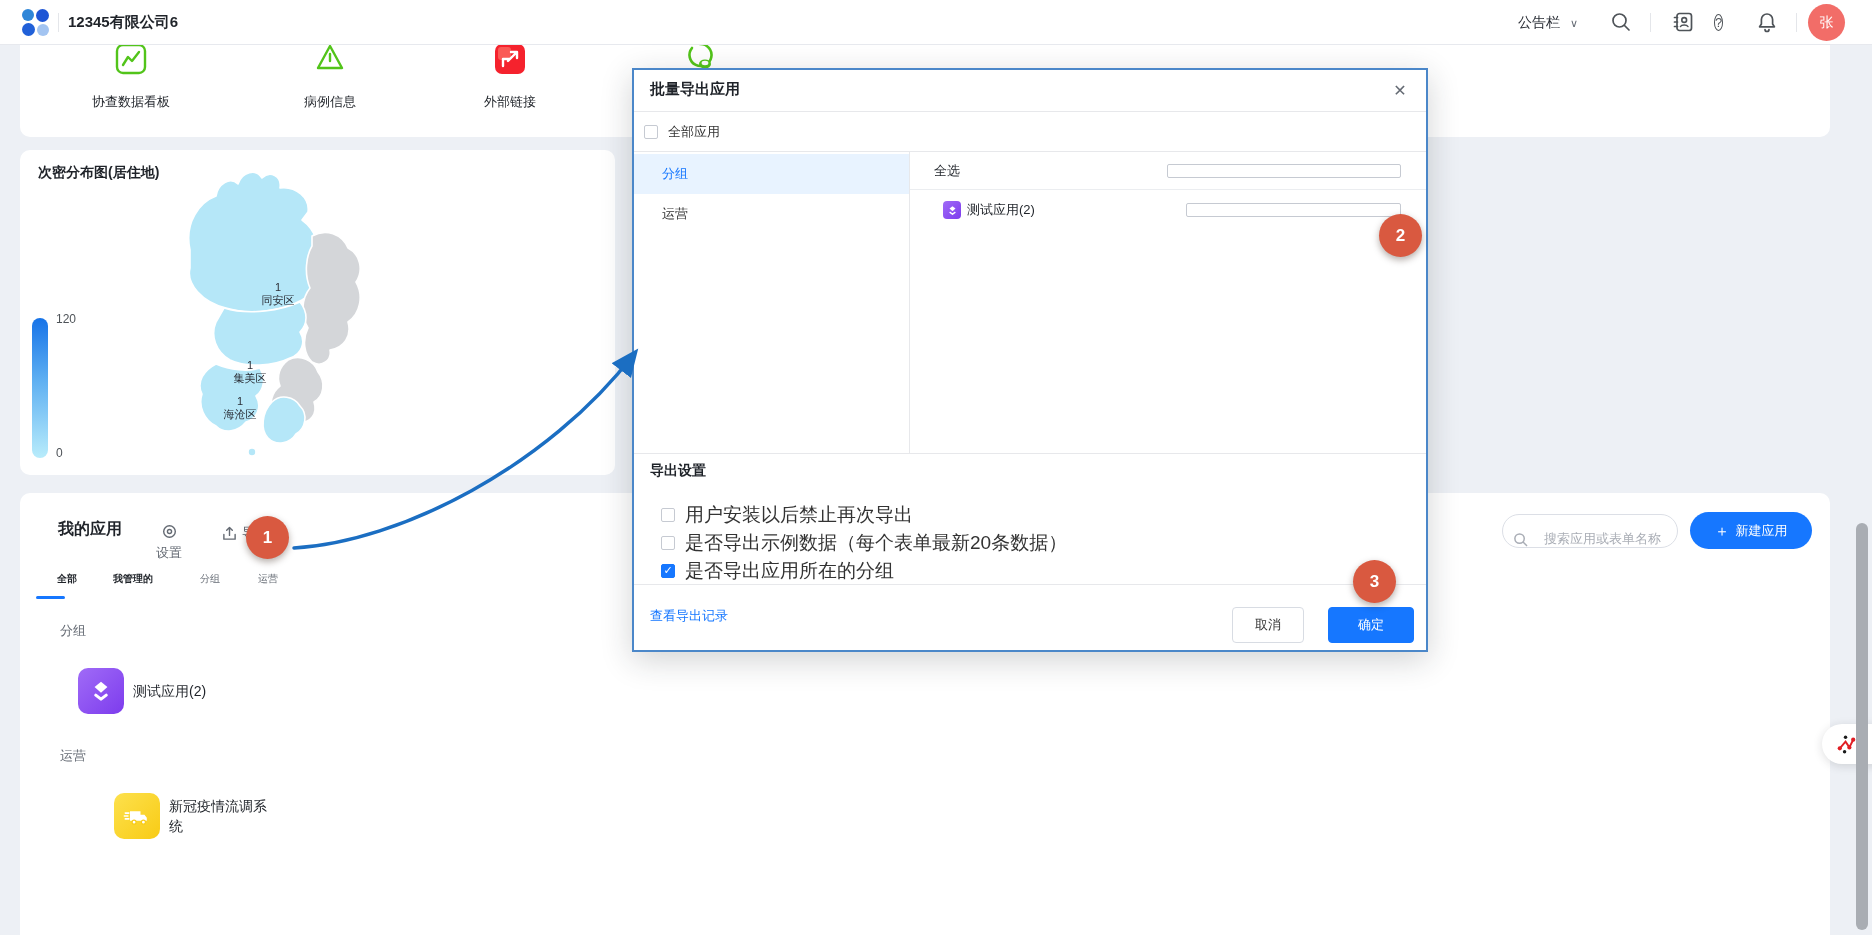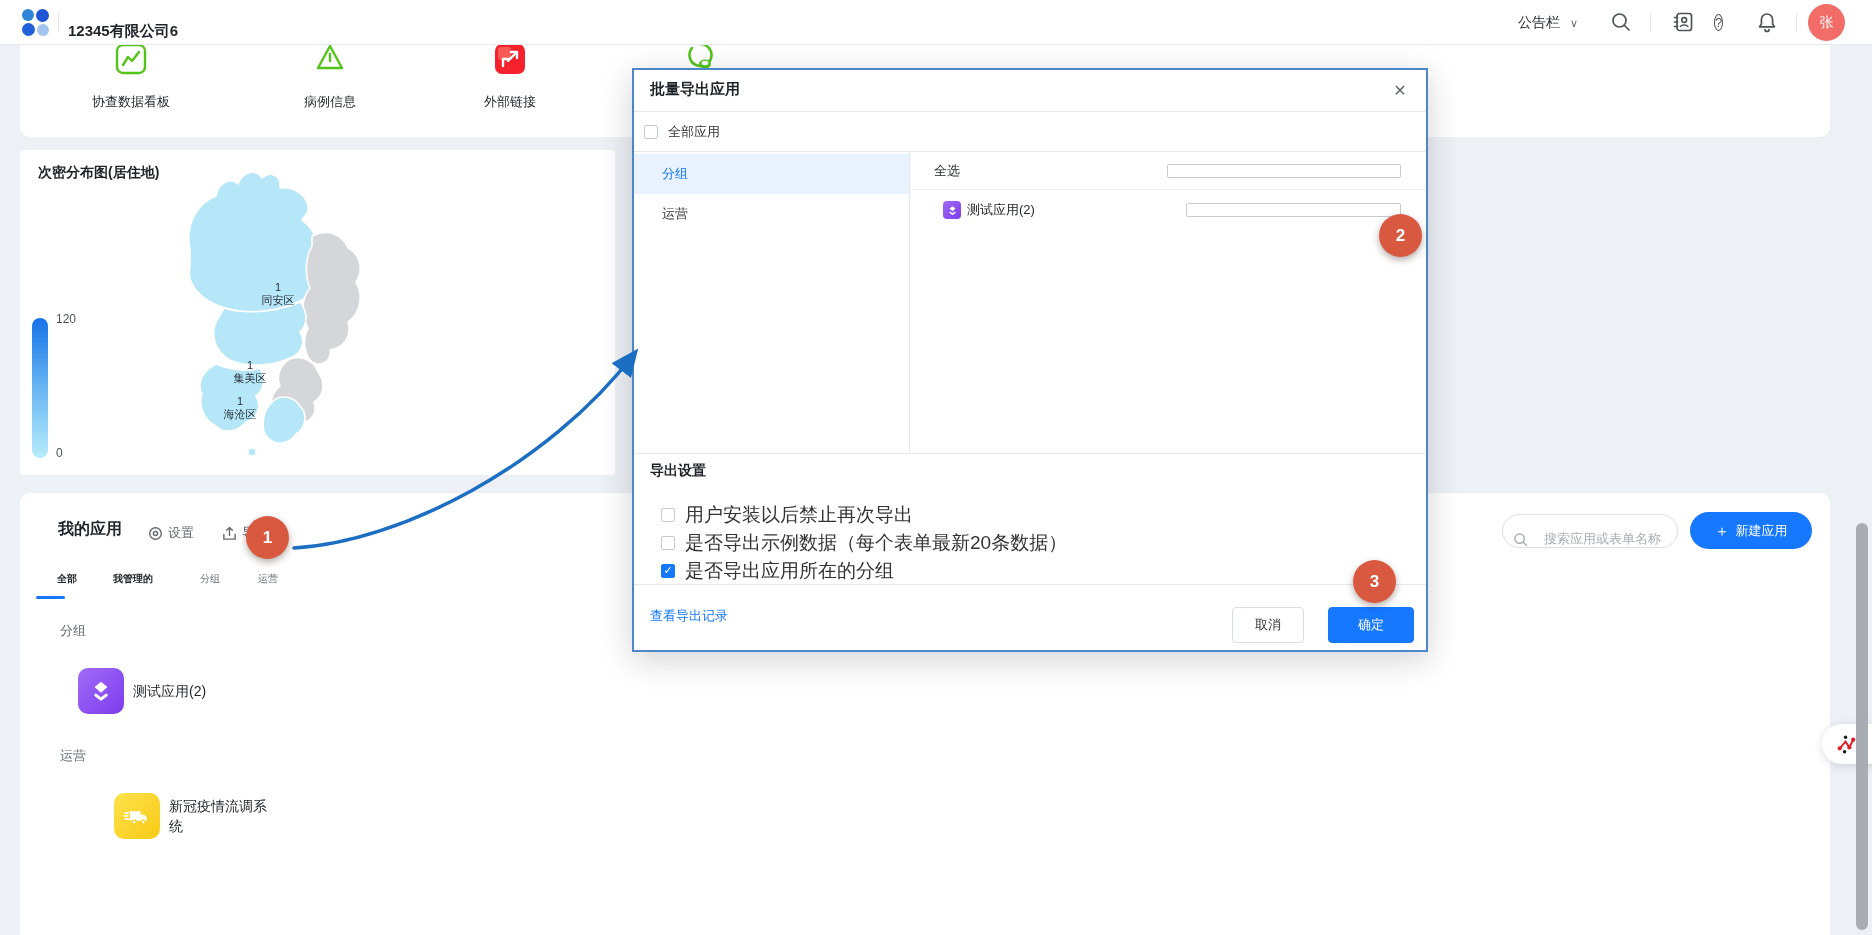--- a/index.html
+++ b/index.html
@@ -8,30 +8,30 @@
 
   
   .header{position:absolute;left:0;top:0;width:1872px;height:45px;background:#fff;border-bottom:1px solid #e7e9ee;z-index:50;}
   .logo{position:absolute;left:22px;top:9px;width:27px;height:27px;}
   .logo i{position:absolute;border-radius:50%;}
   .logo .c1{left:0;top:0;width:12px;height:12px;background:#2f86d8;}
   .logo .c2{right:0;top:0;width:13px;height:13px;background:#1e55d5;}
   .logo .c3{left:0;bottom:0;width:13px;height:13px;background:#2160d8;}
   .logo .c4{right:0;bottom:0;width:12px;height:12px;background:#a3c4f1;}
   .hdiv{position:absolute;top:13px;width:1px;height:19px;background:#e4e6ea;}
-  .htitle{position:absolute;left:68px;top:22px;font-size:15px;color:#1f2329;font-weight:600;}
+  .htitle{position:absolute;left:68px;top:13px;font-size:15px;color:#1f2329;font-weight:600;}
   .hannounce{position:absolute;left:1518px;top:14px;font-size:14px;color:#2a2e36;cursor:pointer;}
   .hannounce .chev{font-size:11px;color:#646a73;margin-left:6px;}
   .hicon{position:absolute;top:11px;width:22px;height:22px;color:#4e5358;cursor:pointer;}
   .hicon svg{width:22px;height:22px;display:block;}
   .qmark{border:1.6px solid #4e5358;border-radius:50%;width:19px;height:19px;line-height:17px;text-align:center;font-size:13px;color:#4e5358;}
   .avatar{position:absolute;left:1808px;top:4px;width:37px;height:37px;border-radius:50%;background:#f26d68;color:#fff;font-size:14px;text-align:center;line-height:37px;cursor:pointer;}
 
   
-  .card{position:absolute;background:#fff;border-radius:4px;}
+  .card{position:absolute;background:#fff;border-radius:10px;}
   .topcard{left:20px;top:45px;width:1810px;height:92px;border-radius:0 0 10px 10px;}
   .shortcut{position:absolute;width:140px;text-align:center;cursor:pointer;}
   .shortcut .ic{display:inline-block;width:34px;height:34px;}
   .shortcut .lb{margin-top:13px;font-size:13px;color:#1f2329;}
   .grayfrag{position:absolute;left:862px;top:48px;width:48px;height:22px;border-radius:5px;background:#e9edf4;}
 
   .mapcard{left:20px;top:150px;width:595px;height:325px;}
   .mapcard .mtitle{position:absolute;left:18px;top:14px;font-size:14px;font-weight:700;color:#1f2329;}
   .legendbar{position:absolute;left:12px;top:168px;width:16px;height:140px;border-radius:8px;
     background:linear-gradient(#1673e8,#5fb0f2 45%,#b8ecfb);}
@@ -170,21 +170,21 @@
       <text class="mapval" x="230" y="219" text-anchor="middle">1</text>
       <text class="maplabel" x="230" y="232" text-anchor="middle">集美区</text>
       <text class="mapval" x="220" y="255" text-anchor="middle">1</text>
       <text class="maplabel" x="220" y="268" text-anchor="middle">海沧区</text>
     </svg>
   </div>
 
   <div class="card appscard">
     <div class="appstitle">我的应用</div>
 
-    <div class="toolbtn" style="left:128px;">
+    <div class="toolbtn" style="left:136px;flex-direction:column;">
       <svg viewBox="0 0 16 16">
           <circle cx="8" cy="8" r="6.2" fill="none" stroke="#646a73" stroke-width="1.5"></circle>
           <circle cx="8" cy="8" r="2.2" fill="none" stroke="#646a73" stroke-width="1.5"></circle>
         </svg>
       <span>设置</span>
     </div>
 
     <div class="toolbtn" style="left:202px;">
       <svg viewBox="0 0 16 16">
           <path d="M8 10 V2 M5 4.6 L8 1.6 L11 4.6 M2 9 v5 h12 v-5" fill="none" stroke="#646a73" stroke-width="1.5" stroke-linecap="round" stroke-linejoin="round"></path>

